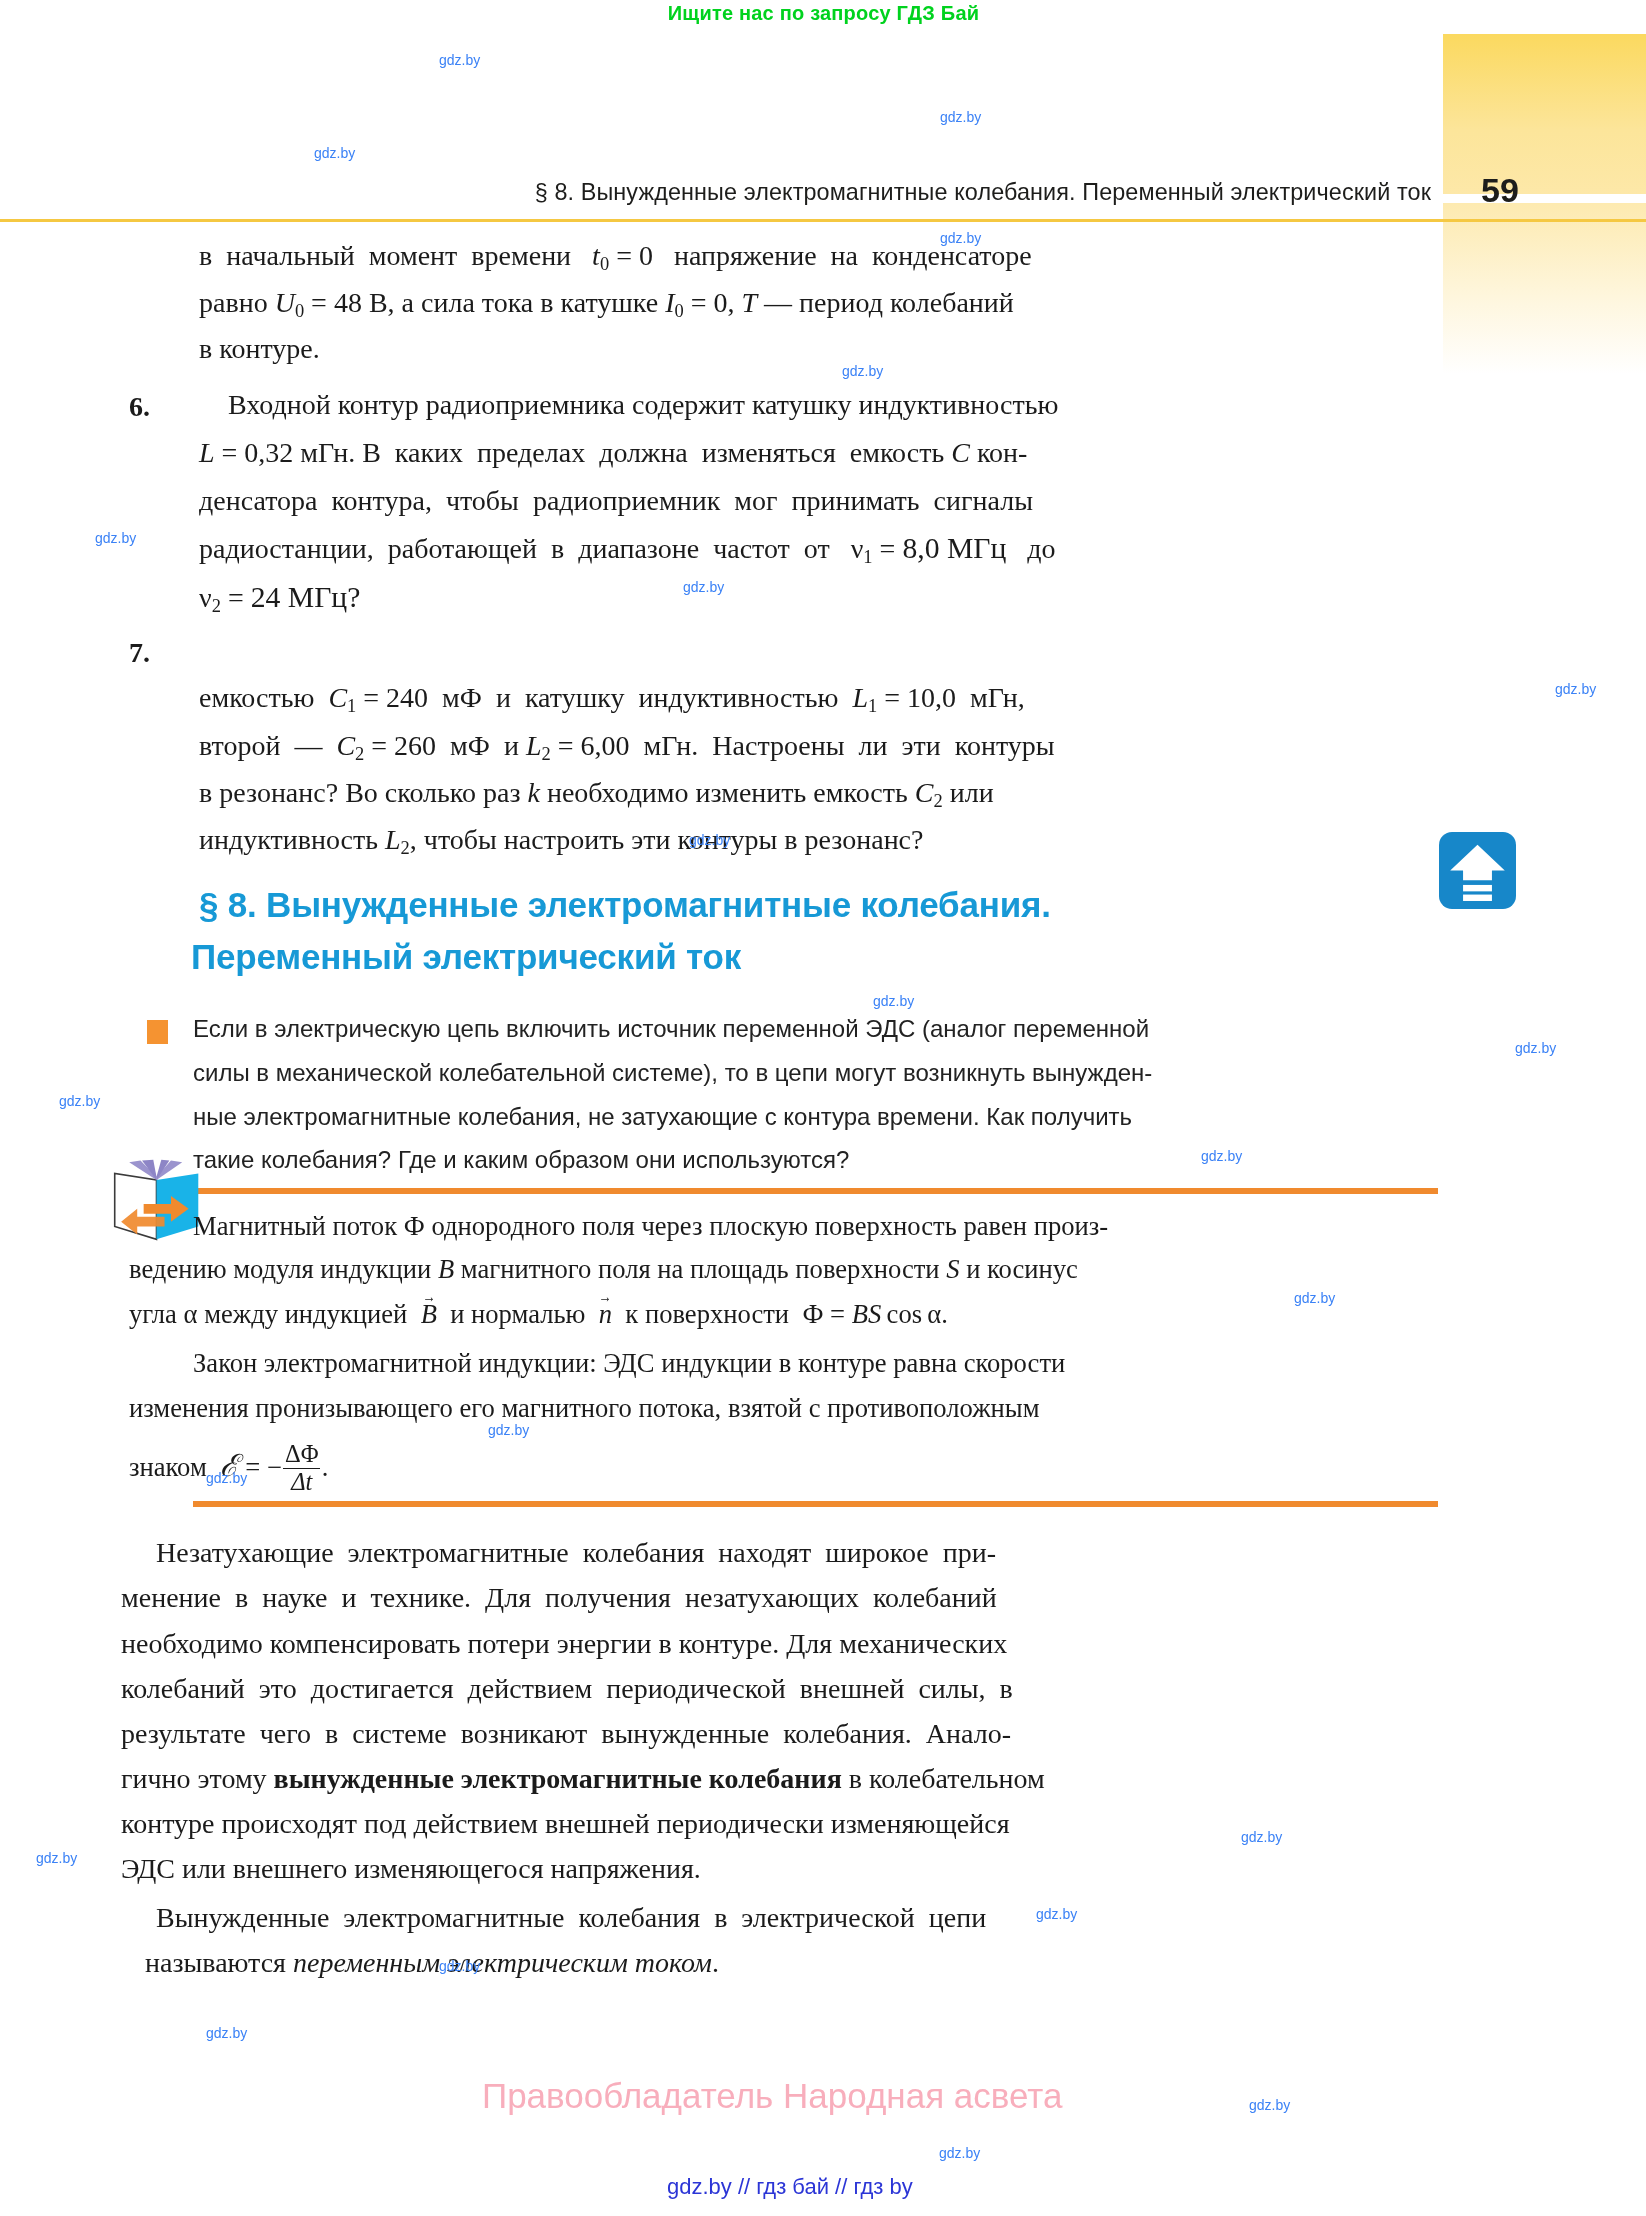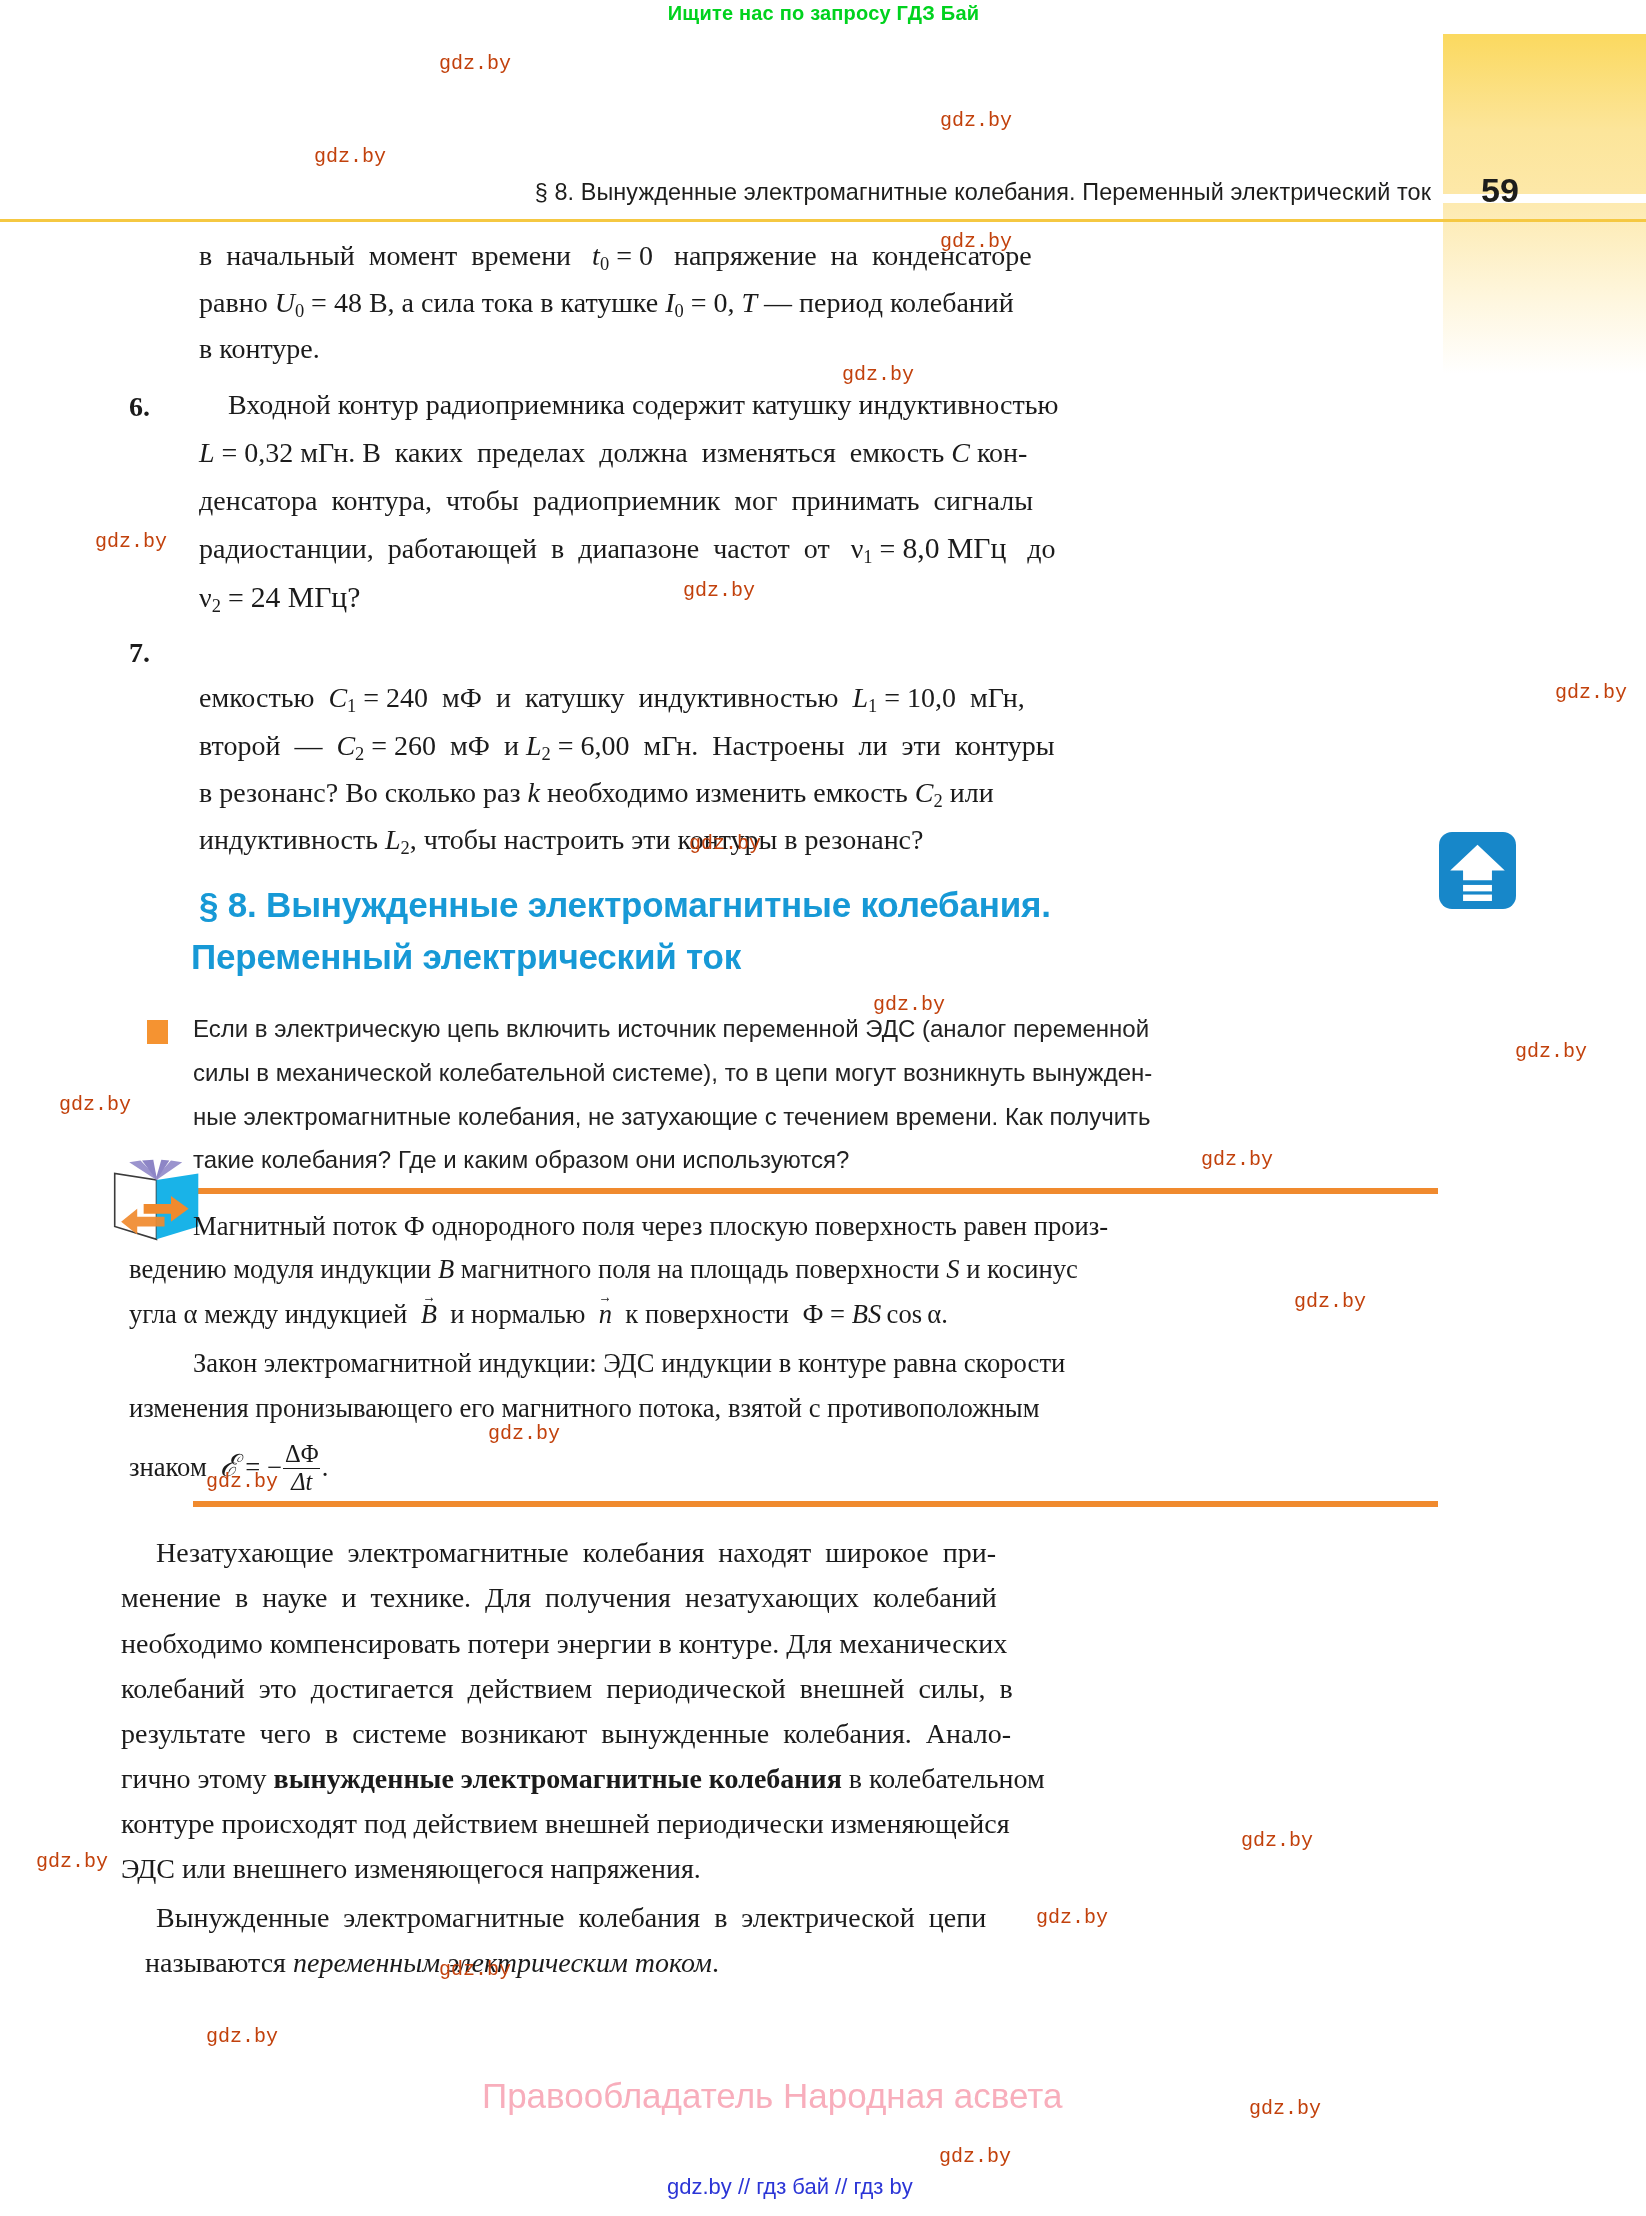--- a/index.html
+++ b/index.html
@@ -81,22 +81,22 @@
   .book-icon{ position:absolute; left:108px; top:1159px; width:97px; height:90px; }
 
   
   .up-icon{
     position:absolute; left:1439px; top:832px; width:77px; height:77px;
     background:#1787c9; border-radius:13px;
   }
 
   
   .wm{
-    position:absolute; font-family:Liberation Mono, monospace;
-    font-size:20px; color:#c2410c; white-space:nowrap;
+    position:absolute; font-family:Liberation Sans, sans-serif;
+    font-size:14px; color:#3b82f6; white-space:nowrap;
   }
   .wm-pink{
     position:absolute; font-family:"Liberation Sans", sans-serif;
     font-size:35px; color:#f8aebc; white-space:nowrap;
   }
   .wm-blue{
     position:absolute; font-family:"Liberation Sans", sans-serif;
     font-size:22px; color:#2b35d6; white-space:nowrap;
   }
 
@@ -173,21 +173,21 @@
       <rect x="30" y="78" width="36" height="8" fill="#ffffff"></rect>
     </svg>
   </div>
 
   <div class="sect" style="top:885px;">§ 8. Вынужденные электромагнитные колебания.</div>
   <div class="sect" style="left:191px; top:937px;">Переменный электрический ток</div>
 
   <div class="bullet-sq"></div>
   <div class="intro-line" style="top:1015px;">Если в электрическую цепь включить источник переменной ЭДС (аналог переменной</div>
   <div class="intro-line" style="top:1059px;text-align:right;">силы в механической колебательной системе), то в цепи могут возникнуть вынужден-</div>
-  <div class="intro-line" style="top:1103px;">ные электромагнитные колебания, не затухающие с течением времени. Как получить</div>
+  <div class="intro-line" style="top:1103px;">ные электромагнитные колебания, не затухающие с контура времени. Как получить</div>
   <div class="intro-line" style="top:1146px;">такие колебания? Где и каким образом они используются?</div>
 
   <div class="box-rule" style="top:1188px;"></div>
 
   <div class="book-icon">
     <svg width="97" height="90" viewBox="0 0 120 112" aria-hidden="true">
       <path d="M60 26 L60 100 L8 84 L8 18 Z" fill="#ffffff" stroke="#3b3b3b" stroke-width="2"></path>
       <path d="M60 26 L112 18 L112 84 L60 100 Z" fill="#19b3e8"></path>
       <path d="M60 26 L26 4 L40 2 L60 22 Z" fill="#9b94ce"></path>
       <path d="M60 26 L42 2 L56 1 L60 22 Z" fill="#8d85c6"></path>

